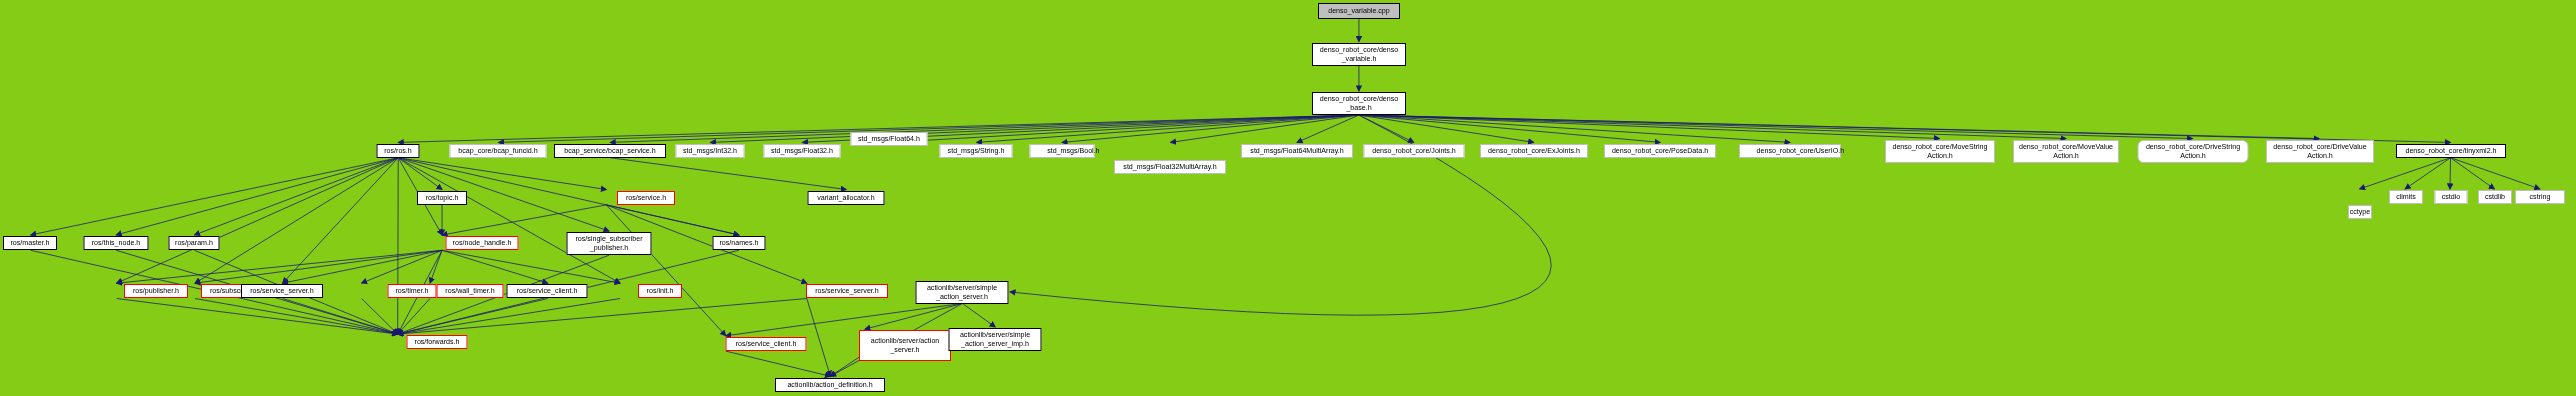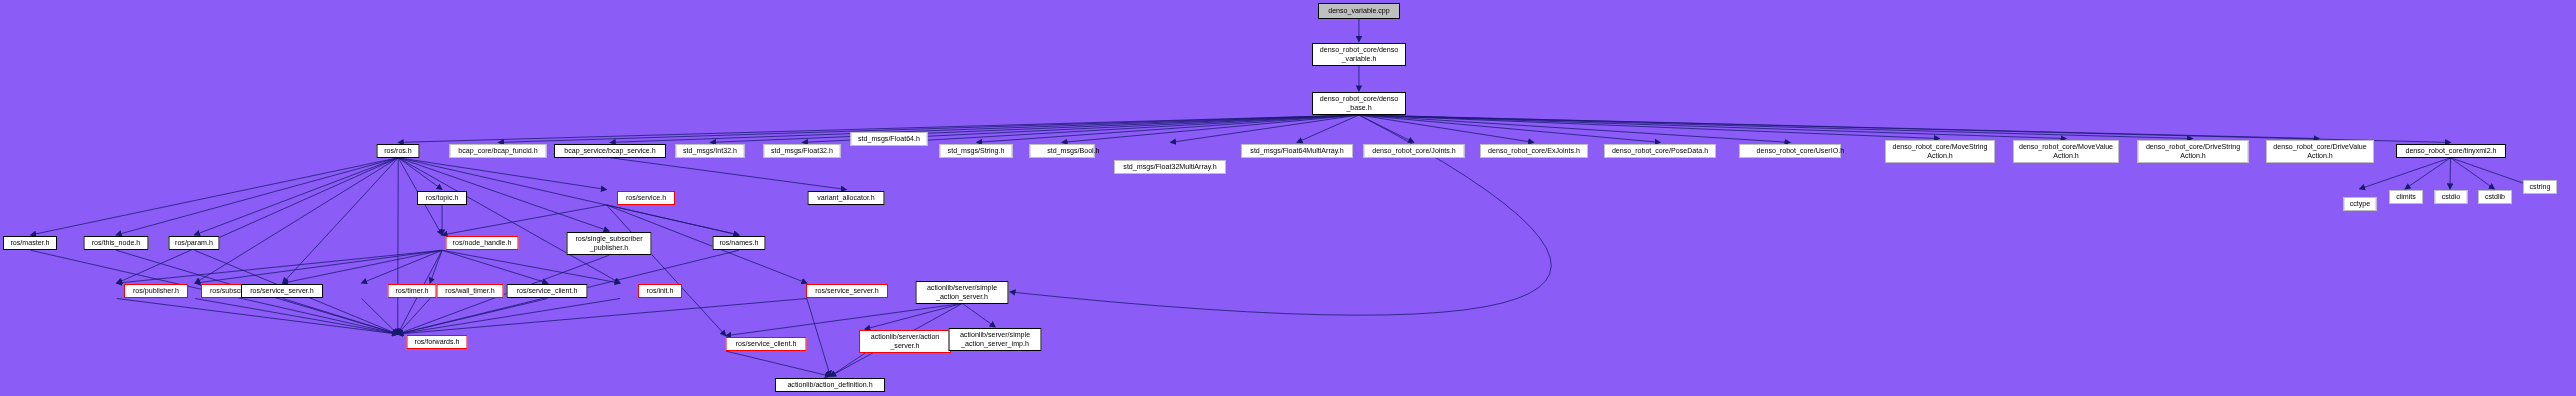--- a/index.html
+++ b/index.html
@@ -1,16 +1,16 @@
 <!DOCTYPE html>
 <html style="font-size:8.8px"><head>
 <meta charset="utf-8">
 <style>
   html,body{margin:0;padding:0;background:#ffffff;}
-  #graph{position:relative;width:2576px;height:396px;background:#8b5cf6;overflow:hidden;
+  #graph{position:relative;width:2576px;height:396px;background:#84cc16;overflow:hidden;
          font-family:"Liberation Sans",sans-serif;}
   #edges{position:absolute;left:0;top:0;z-index:1;}
   .node{position:absolute;transform:translateX(-50%);z-index:2;box-sizing:border-box;
         background:#ffffff;border:0.5px solid #000;color:#000;
         font-size:7.1px;line-height:8.8px;white-space:pre-line;text-align:center;
         display:flex;align-items:center;justify-content:center;padding:0 3.3px;}
   .node.root{background:#bfbfbf;border-color:#000000;}
   .node.doc{border-color:#000000;}
   .node.bold{border:1.1px solid #000000;}
   .node.ext{border-color:#bebebe;}
@@ -120,30 +120,30 @@
     <div class="node ext" style="left: 1170px; top: 160px; width: 112px; height: 14.2px;">std_msgs/Float32MultiArray.h</div>
     <div class="node ext" style="left: 1297px; top: 144px; width: 112px; height: 14.2px;">std_msgs/Float64MultiArray.h</div>
     <div class="node ext" style="left: 1414px; top: 144px; width: 101px; height: 14.2px;">denso_robot_core/Joints.h</div>
     <div class="node ext" style="left: 1534px; top: 144px; width: 108px; height: 14.2px;">denso_robot_core/ExJoints.h</div>
     <div class="node ext" style="left: 1660px; top: 144px; width: 112px; height: 14.2px;">denso_robot_core/PoseData.h</div>
     <div class="node ext" style="left: 1790px; top: 144px; width: 102px; height: 14.2px; padding-left: 24px;">denso_robot_core/UserIO.h</div>
     <div class="node ext" style="left: 1940px; top: 140px; width: 110px; height: 23px;">denso_robot_core/MoveString
 Action.h</div>
     <div class="node ext" style="left: 2066px; top: 140px; width: 106px; height: 23px;">denso_robot_core/MoveValue
 Action.h</div>
-    <div class="node ext" style="left: 2193px; top: 140px; width: 111px; height: 23px;">denso_robot_core/DriveString
+    <div class="node ext" style="left: 2193px; top: 140px; width: 111px; height: 23px; border-radius: 6px;">denso_robot_core/DriveString
 Action.h</div>
     <div class="node ext" style="left: 2320px; top: 140px; width: 108px; height: 23px;">denso_robot_core/DriveValue
 Action.h</div>
     <div class="node bold" style="left: 2451px; top: 144px; width: 110px; height: 14.2px;">denso_robot_core/tinyxml2.h</div>
-    <div class="node ext" style="left: 2360px; top: 197px; width: 33px; height: 14.2px; text-align: center;">cctype</div>
+    <div class="node ext" style="left: 2360px; top: 205px; width: 24px; height: 14.2px; text-align: center;">cctype</div>
     <div class="node ext" style="left: 2406px; top: 190px; width: 34px; height: 14.2px;">climits</div>
     <div class="node ext" style="left: 2451px; top: 190px; width: 33px; height: 14.2px;">cstdio</div>
     <div class="node ext" style="left: 2495px; top: 190px; width: 34px; height: 14.2px;">cstdlib</div>
-    <div class="node ext" style="left: 2540px; top: 180px; width: 34px; height: 14.2px;">cstring</div>
+    <div class="node ext" style="left: 2540px; top: 190px; width: 50px; height: 14.2px;">cstring</div>
     <div class="node doc" style="left: 442px; top: 191px; width: 50px; height: 14.2px;">ros/topic.h</div>
     <div class="node red" style="left: 606px; top: 191px; width: 58px; height: 14.2px;">ros/service.h</div>
     <div class="node doc" style="left: 846px; top: 191px; width: 77px; height: 14.2px;">variant_allocator.h</div>
     <div class="node doc" style="left: 30px; top: 236px; width: 54px; height: 14.2px;">ros/master.h</div>
     <div class="node doc" style="left: 116px; top: 236px; width: 65px; height: 14.2px;">ros/this_node.h</div>
     <div class="node doc" style="left: 194px; top: 236px; width: 51px; height: 14.2px;">ros/param.h</div>
     <div class="node red" style="left: 442px; top: 236px; width: 73px; height: 14.2px;">ros/node_handle.h</div>
     <div class="node doc" style="left: 609px; top: 232px; width: 85px; height: 23px;">ros/single_subscriber
 _publisher.h</div>
     <div class="node doc" style="left: 739px; top: 236px; width: 53px; height: 14.2px;">ros/names.h</div>
@@ -152,19 +152,19 @@
     <div class="node doc" style="left: 282px; top: 284px; width: 82px; height: 14.2px;">ros/service_server.h</div>
     <div class="node red" style="left: 372px; top: 284px; width: 49px; height: 14.2px;">ros/timer.h</div>
     <div class="node red" style="left: 430px; top: 284px; width: 67px; height: 14.2px;">ros/wall_timer.h</div>
     <div class="node doc" style="left: 547px; top: 284px; width: 81px; height: 14.2px;">ros/service_client.h</div>
     <div class="node red" style="left: 620px; top: 284px; width: 44px; height: 14.2px;">ros/init.h</div>
     <div class="node red" style="left: 807px; top: 284px; width: 82px; height: 14.2px;">ros/service_server.h</div>
     <div class="node doc" style="left: 962px; top: 281px; width: 93px; height: 23px;">actionlib/server/simple
 _action_server.h</div>
     <div class="node red" style="left: 397px; top: 335px; width: 61px; height: 14.2px;">ros/forwards.h</div>
     <div class="node red" style="left: 726px; top: 337px; width: 81px; height: 14.2px;">ros/service_client.h</div>
-    <div class="node red" style="left: 865px; top: 330px; width: 92px; height: 23px;">actionlib/server/action
+    <div class="node red" style="left: 865px; top: 330px; width: 92px; height: 31px;">actionlib/server/action
 _server.h</div>
     <div class="node doc" style="left: 995px; top: 328px; width: 93px; height: 23px;">actionlib/server/simple
 _action_server_imp.h</div>
     <div class="node doc" style="left: 830px; top: 378px; width: 110px; height: 14.2px;">actionlib/action_definition.h</div>
   </div>
 
 
 </body></html>

